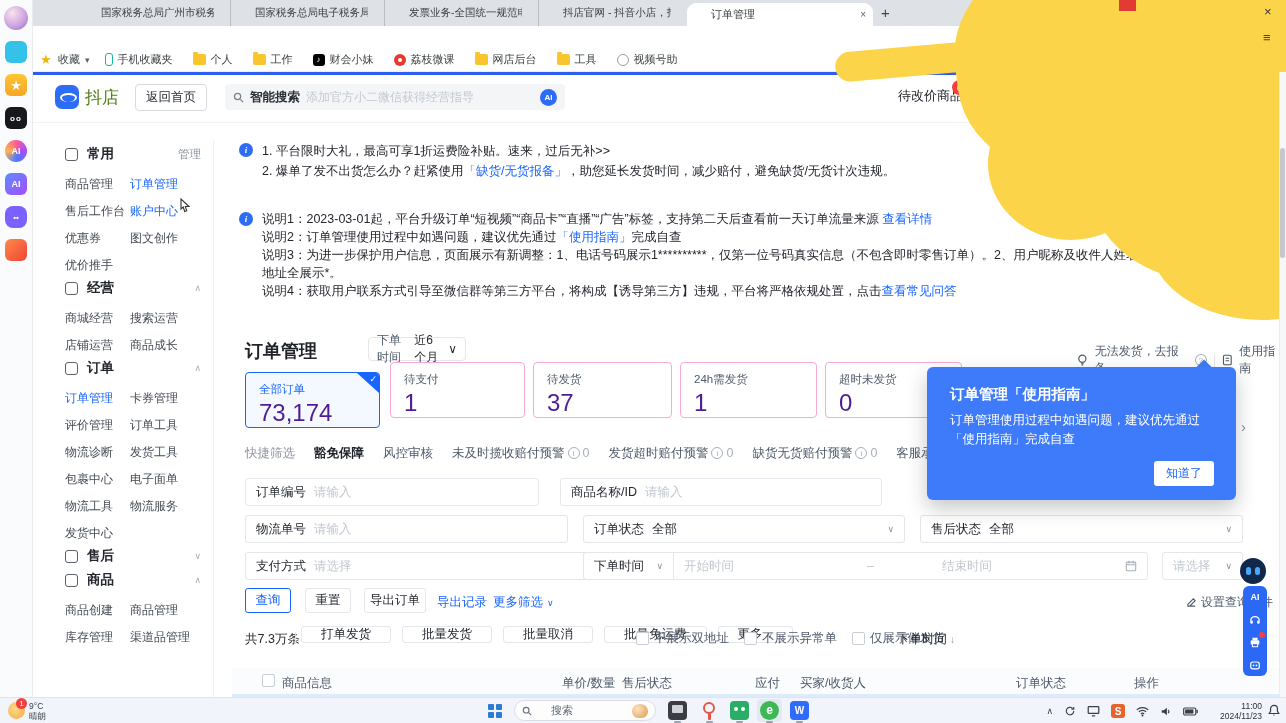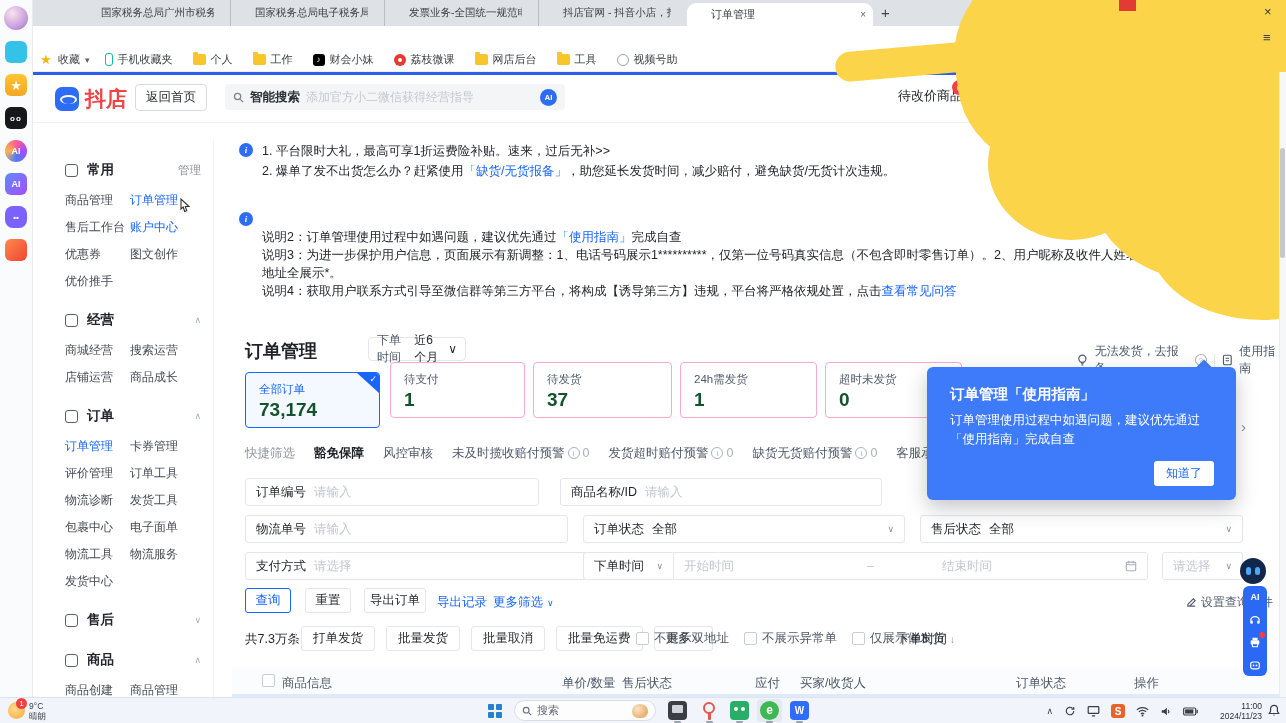--- a/index.html
+++ b/index.html
@@ -71,37 +71,37 @@
   .bm.lizhi .ic{width:12px;height:12px;background:#e8392f;border-radius:50%}
   .bm.lizhi .ic::after{content:"";position:absolute;left:4px;top:4px;width:4px;height:4px;border-radius:50%;background:#fff}
   .bm.globe .ic{width:12px;height:12px;border:1.5px solid #9aa0a6;border-radius:50%;box-sizing:border-box}
 
   
   .blueline{position:absolute;left:32px;top:72px;width:1254px;height:3px;background:#2a5df0;z-index:4}
   .shophead{position:absolute;left:32px;top:75px;width:1254px;height:47px;background:#fff;border-bottom:1px solid #f1f2f4;z-index:4}
   .logo{position:absolute;left:23px;top:10px;display:flex;align-items:center;gap:6px}
   .logoic{width:24px;height:24px;border-radius:7px;background:#2d6cf6;position:relative}
   .logoic::after{content:"";position:absolute;left:5px;top:8px;width:13px;height:7px;border:2.2px solid #fff;border-radius:50%;border-bottom:none}
-  .logotx{font-size:21px;font-weight:bold;color:#ef4444}
+  .logotx{font-size:17px;font-weight:normal;color:#4d7c0f}
   .backhome{position:absolute;left:103px;top:9px;width:70px;height:25px;border:1px solid #d8dade;border-radius:4px;
     display:flex;align-items:center;justify-content:center;font-size:12.5px;color:#2b2f36}
   .shopsearch{position:absolute;left:193px;top:9px;width:340px;height:26px;background:#f4f5f7;border-radius:4px;
     display:flex;align-items:center;padding:0 8px;box-sizing:border-box;gap:6px}
   .shopsearch .b{font-weight:bold;color:#2b2f36;font-size:12.5px}
   .shopsearch .ph{color:#c3c8d0;font-size:12px;flex:1;white-space:nowrap;overflow:hidden}
   .shopsearch .ai{width:17px;height:17px;border-radius:50%;background:#2d6cf6;color:#fff;font-size:8px;font-weight:bold;
     display:flex;align-items:center;justify-content:center}
   .shopnav{position:absolute;left:548px;top:13px;display:flex;gap:15px;font-size:13.5px;color:#23262d}
   .pendwrap{position:absolute;left:866px;top:12px;font-size:13px;color:#23262d}
   .pendbadge{position:absolute;left:920px;top:5px;min-width:15px;height:15px;border-radius:8px;background:#f53f3f;color:#fff;
     font-size:9.5px;display:flex;align-items:center;justify-content:center;padding:0 3px;box-sizing:border-box}
 
   
   .sidebar{position:absolute;left:40px;top:140px;width:173px;height:557px;background:#fff;border-right:1px solid #eef0f2;z-index:3;overflow:hidden}
-  .sec{margin-top:20px}
+  .sec{margin-top:4px}
   .sec-h{display:flex;align-items:center;height:20px;padding:0 12px 0 25px;font-size:13.5px;font-weight:bold;color:#23262d}
   .sic{width:13px;height:13px;border:1.4px solid #596068;border-radius:3px;margin-right:9px;box-sizing:border-box}
   .sec-h .act{margin-left:auto;font-weight:normal;font-size:11.5px;color:#8b919b}
   .sec-h .arr{margin-left:auto;font-weight:normal;font-size:9px;color:#a6adb8}
   .sec-items{display:grid;grid-template-columns:65px 65px;padding-left:25px;row-gap:10px;margin-top:12px;
     font-size:12px;color:#454b54}
   .side-link{white-space:nowrap}
   .side-link.blue{color:#1966ff}
 
   
@@ -123,21 +123,21 @@
   .inf{width:12px;height:12px;border:1px solid #a9b0ba;border-radius:50%;font-size:8px;color:#a9b0ba;
     display:inline-flex;align-items:center;justify-content:center;box-sizing:border-box}
   
   .statmain{position:absolute;left:245px;top:372px;width:135px;height:56px;border:1.5px solid #1966ff;border-radius:4px;
     background:#f4f8ff;box-sizing:border-box;overflow:hidden}
   .statmain .corner{position:absolute;right:0;top:0;border-top:20px solid #1966ff;border-left:22px solid transparent}
   .statmain .chk{position:absolute;right:2px;top:1px;color:#fff;font-size:9px}
   .stat{position:absolute;top:362px;height:56px;border:1px solid #f9a8d4;border-radius:4px;background:#fff;box-sizing:border-box}
   .stat .l,.statmain .l{position:absolute;left:13px;top:9px;font-size:11.5px;color:#4e5969}
   .statmain .l{color:#1966ff}
-  .stat .v,.statmain .v{position:absolute;left:13px;top:26px;font-size:19px;font-weight:bold;color:#14532d}
+  .stat .v,.statmain .v{position:absolute;left:13px;top:26px;font-size:24px;font-weight:normal;color:#4c1d95}
   .carr{position:absolute;left:1241px;top:418px;color:#86909c;font-size:15px}
   
   .pop-arrow{position:absolute;left:1198px;top:362px;width:12px;height:12px;background:#3e7bfa;transform:rotate(45deg);z-index:29}
   .popover{position:absolute;left:927px;top:367px;width:309px;height:133px;background:#3e7bfa;border-radius:6px;color:#fff;
     z-index:30;box-shadow:0 8px 20px rgba(29,33,41,.25)}
   .popover .pt{position:absolute;left:23px;top:18px;font-size:14.5px;font-weight:bold}
   .popover .pb{position:absolute;left:23px;top:44px;width:266px;font-size:12.5px;line-height:19px}
   .popover .ok{position:absolute;right:22px;bottom:14px;background:#fff;color:#1966ff;border-radius:3px;
     padding:4px 12px;font-size:12px}
   
@@ -148,22 +148,22 @@
   .chips .cnt{color:#a9b0ba}
   
   .btn{position:absolute;height:25px;border:1px solid #e5e6eb;border-radius:3px;background:#fff;
     display:flex;align-items:center;justify-content:center;font-size:12.5px;color:#1f2329;box-sizing:border-box}
   .btn.primary{border-color:#1966ff;color:#1966ff}
   .alink{position:absolute;font-size:12.5px;color:#1966ff;display:flex;align-items:center;gap:4px}
   .setlink{position:absolute;left:1186px;top:594px;font-size:12px;color:#4e5969;display:flex;gap:4px;align-items:center;white-space:nowrap}
   
   .total{position:absolute;left:245px;top:631px;font-size:12.5px;color:#1f2329}
   .batchbtns{position:absolute;left:301px;top:626px;display:flex;gap:11px;height:25px}
-  .fbtn{height:25px;border:1px solid #e5e6eb;border-radius:3px;background:#fff;display:flex;align-items:center;
-    justify-content:center;font-size:12.5px;color:#1f2329;padding:0 11px;box-sizing:border-box;gap:4px}
+  .fbtn{height:17px;border:1px solid #e5e6eb;border-radius:3px;background:#fff;display:flex;align-items:center;
+    justify-content:center;font-size:12.5px;color:#1f2329;padding:0 19px;box-sizing:border-box;gap:4px}
   .cbrow{position:absolute;left:636px;top:626px;display:flex;align-items:center;gap:15px;height:25px;font-size:12.5px;color:#4e5969}
   .cb{width:13px;height:13px;border:1px solid #c9cdd4;border-radius:2px;background:#fff;box-sizing:border-box;margin-right:5px}
   .cbitem{display:flex;align-items:center}
   .sortlab{position:absolute;left:897px;top:631px;font-size:12.5px;color:#1f2329;display:flex;gap:3px;align-items:center}
   
   .thead{position:absolute;left:232px;top:668px;width:1047px;height:26px;background:#fbfcfd;z-index:2}
   .th{position:absolute;top:7px;font-size:12.5px;color:#4e5969;white-space:nowrap}
   .bluestrip{position:absolute;left:232px;top:694px;width:1047px;height:3px;background:#ddebfb;z-index:2}
 
   
@@ -195,21 +195,21 @@
   
   .taskbar{position:absolute;left:0;top:697px;width:1286px;height:26px;background:#f1f5fb;border-top:1px solid #dfe3ea;z-index:60}
   .weathic{position:absolute;left:8px;top:4px;width:17px;height:17px;border-radius:50%;background:radial-gradient(circle at 40% 40%,#ffd98a,#f6a93b)}
   .weathbadge{position:absolute;left:16px;top:0px;min-width:11px;height:11px;border-radius:6px;background:#f53f3f;color:#fff;
     font-size:7.5px;display:flex;align-items:center;justify-content:center}
   .weathtx{position:absolute;left:29px;top:3px;font-size:8.5px;line-height:10px;color:#3a3f46}
   .startic{position:absolute;left:488px;top:6px;width:14px;height:14px;display:grid;grid-template-columns:6px 6px;
     grid-template-rows:6px 6px;gap:2px}
   .startic i{background:#2d7dd2;border-radius:1px}
   .tsearch{position:absolute;left:514px;top:2px;width:142px;height:21px;background:#fdfdfe;border:1px solid #d9dde4;
-    border-radius:11px;display:flex;align-items:center;padding:0 7px;box-sizing:border-box;gap:5px;font-size:11px;color:#5f6672}
+    border-radius:11px;display:flex;align-items:center;padding:0 7px;box-sizing:border-box;gap:19px;font-size:11px;color:#5f6672}
   .crois{margin-left:auto;width:16px;height:14px;border-radius:50% 50% 45% 45%;background:radial-gradient(circle at 35% 35%,#fbe3c4,#e09a4a)}
   .tic{position:absolute;top:3px;width:19px;height:19px;border-radius:4px}
   .tic .under{position:absolute;left:6px;bottom:-3px;width:7px;height:2px;border-radius:1px;background:#9aa2ad}
   .tic.expl{background:#3a3d41}
   .tic.expl::after{content:"";position:absolute;left:4px;top:4px;width:11px;height:8px;background:#cfd4da;border-radius:1px}
   .tic.pin{background:transparent}
   .tic.pin::after{content:"";position:absolute;left:3px;top:1px;width:12px;height:12px;border:2.5px solid #e2574c;border-radius:50%;box-sizing:border-box}
   .tic.pin::before{content:"";position:absolute;left:8px;top:12px;width:2.5px;height:7px;background:#e2574c;border-radius:1px}
   .tic.wechat{background:#2aae67}
   .tic.wechat::after{content:"";position:absolute;left:4px;top:6px;width:4px;height:4px;border-radius:50%;background:#fff;box-shadow:7px 0 0 #fff}
@@ -506,20 +506,23 @@
       </div>
     </div>
   </div>
 
   <span class="infoic" style="left:239px;top:143px">i</span>
   <span class="ntext" style="left:262px;top:143px">1. 平台限时大礼，最高可享1折运费险补贴。速来，过后无补&gt;&gt;</span>
   <span class="ntext" style="left:262px;top:163px">
     <span>2. 爆单了发不出货怎么办？赶紧使用</span><span class="lnk">「缺货/无货报备」</span><span>，助您延长发货时间，减少赔付，避免缺货/无货计次违规。</span>
   </span>
   <span class="infoic" style="left:239px;top:212px">i</span>
+  <span class="ntext" style="left:262px;top:211px">
+    <span>说明1：2023-03-01起，平台升级订单“短视频”“商品卡”“直播”“广告”标签，支持第二天后查看前一天订单流量来源 </span><span class="lnk">查看详情</span>
+  </span>
   <span class="ntext" style="left:262px;top:229px">
     <span>说明2：订单管理使用过程中如遇问题，建议优先通过</span><span class="lnk">「使用指南」</span><span>完成自查</span>
   </span>
   <span class="ntext" style="left:262px;top:247px">说明3：为进一步保护用户信息，页面展示有新调整：1、电话号码展示1**********，仅第一位号码真实信息（不包含即时零售订单）。2、用户昵称及收件人姓名展示某*，</span>
   <span class="ntext" style="left:262px;top:265px">地址全展示*。</span>
   <span class="ntext" style="left:262px;top:283px">
     <span>说明4：获取用户联系方式引导至微信群等第三方平台，将构成【诱导第三方】违规，平台将严格依规处置，点击</span><span class="lnk">查看常见问答</span>
   </span>
 
   <span class="ptitle">订单管理</span>

